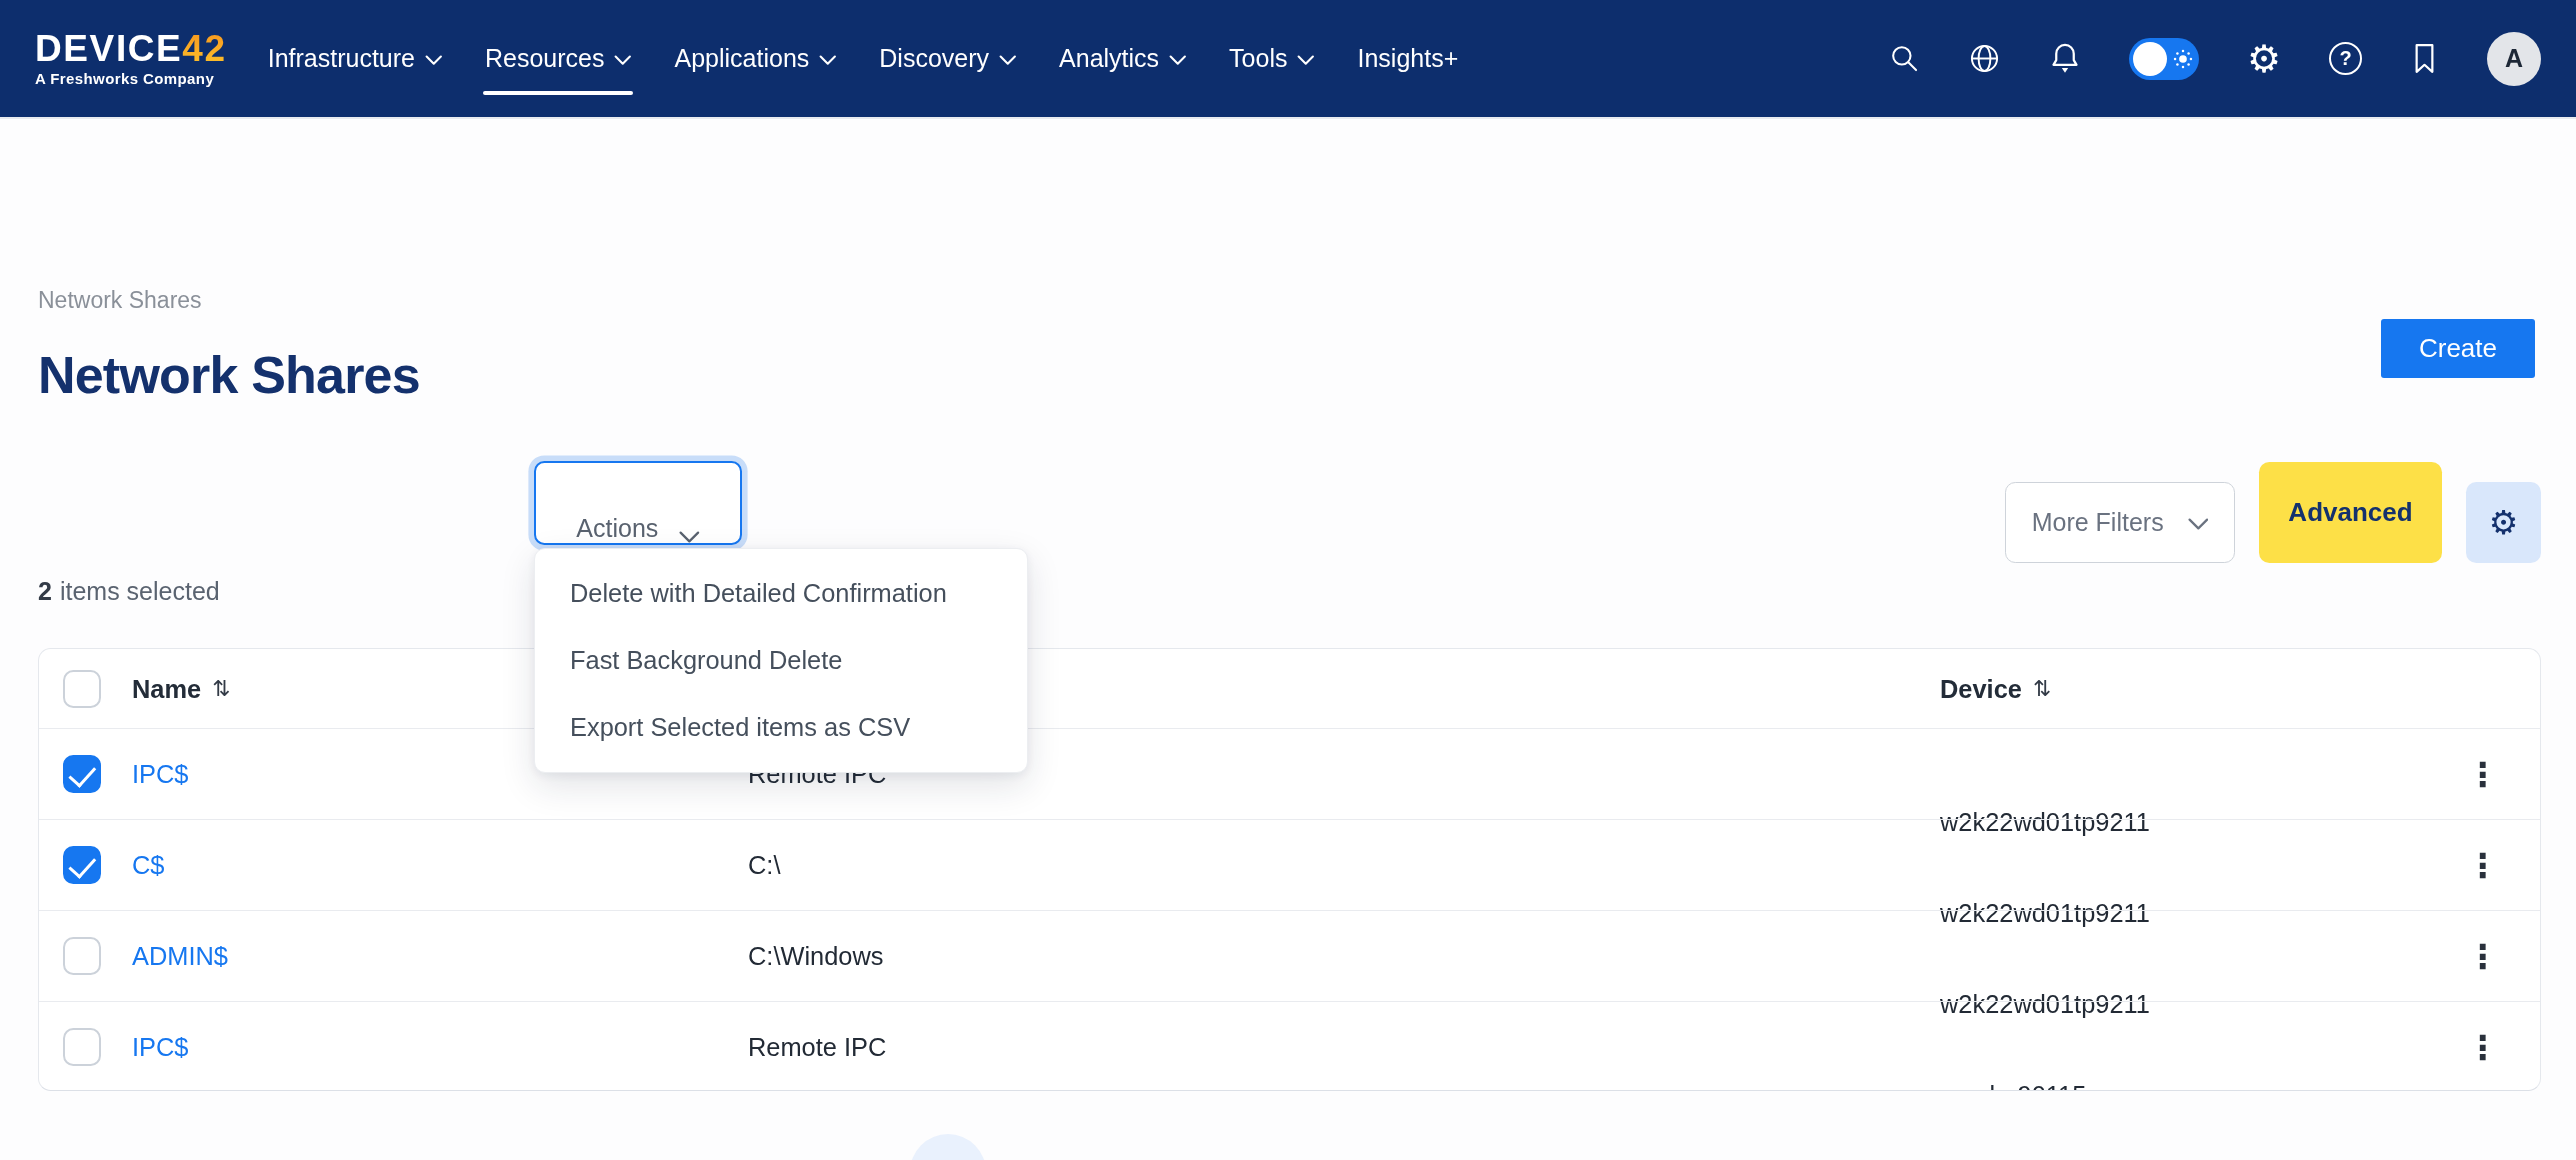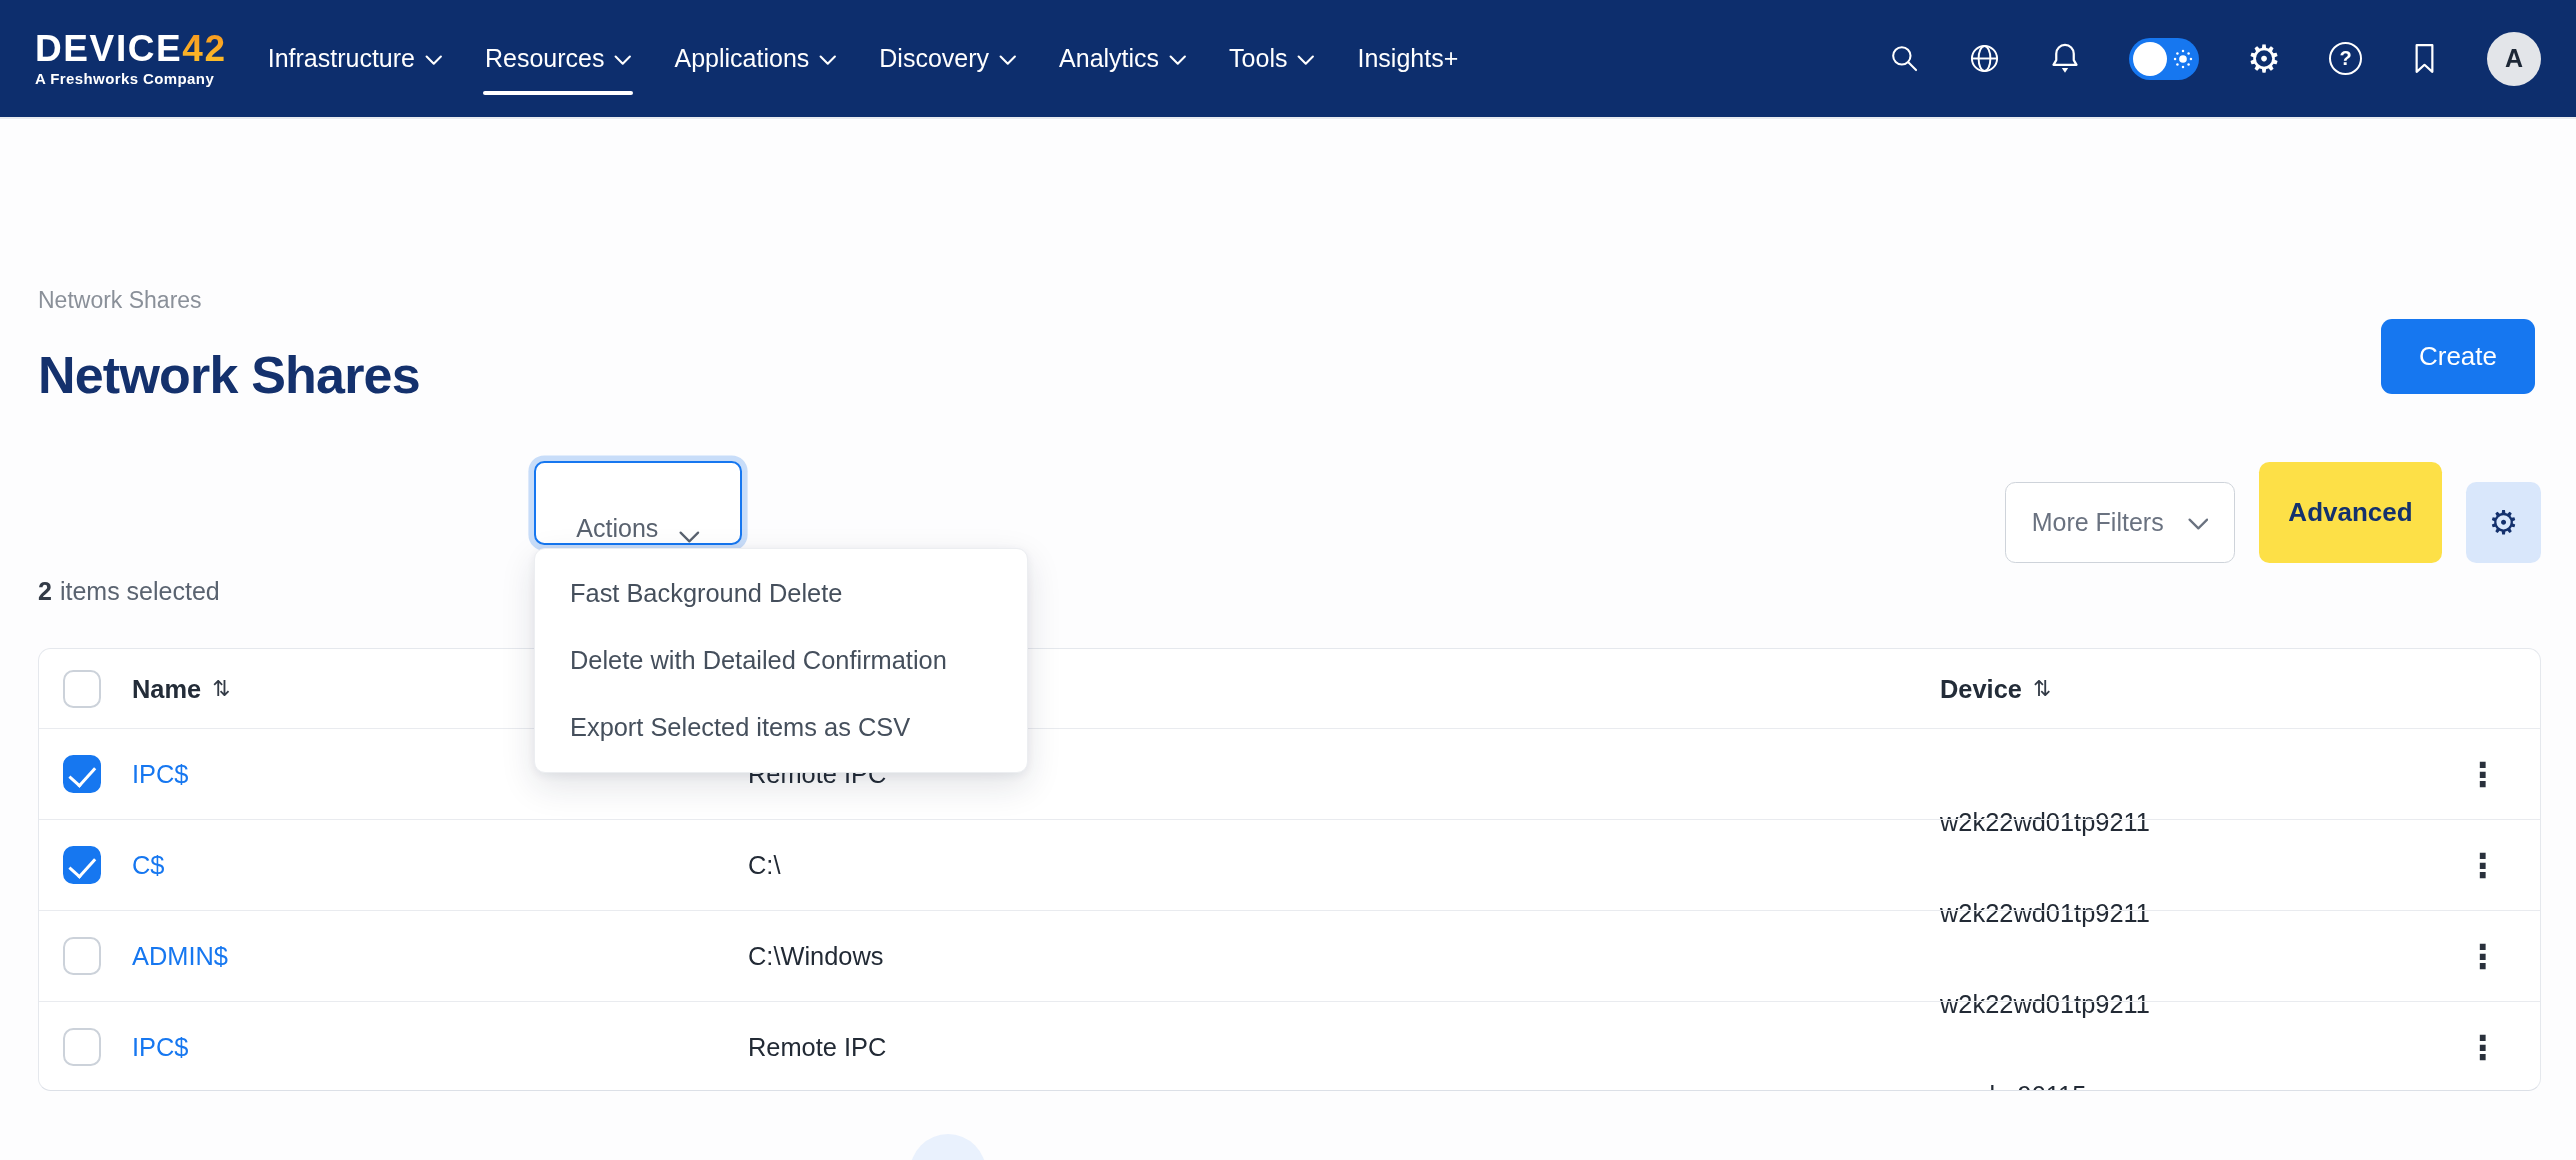--- a/index.html
+++ b/index.html
@@ -64,22 +64,22 @@
   .content { position:absolute; top:119px; left:0; right:0; bottom:0; background:#fdfdfe; }
 
   .breadcrumb {
     position:absolute; left:38px; top:168px; font-size:23px; color:#8a9099; cursor:pointer;
   }
   .page-title {
     position:absolute; left:38px; top:226px; font-size:52px; font-weight:800; color:#14316d;
     letter-spacing:-0.8px;
   }
   .create-btn {
-    position:absolute; right:41px; top:200px; height:75px; padding:0 38px;
-    background:#1677f0; color:#fff; border:none; border-radius:11px;
+    position:absolute; right:41px; top:200px; height:59px; padding:0 38px;
+    background:#1677f0; color:#fff; border:none; border-radius:3px;
     font-size:26px; font-weight:500; cursor:pointer; font-family:inherit;text-align:right;
   }
 
   
   .search-box {
     position:absolute; left:38px; top:343px; width:466px; height:81px;
     background:#fff; border:1.6px solid #d5d9df; border-radius:10.3px;
     display:flex; align-items:center; padding:0 20.7px; gap:16px;
   }
   .search-box input {
@@ -357,22 +357,22 @@
       <div class="trow">
         <span class="checkbox"></span>
         <a class="cell cell-name">IPC$</a>
         <span class="cell cell-path">Remote IPC</span>
         <span class="cell cell-device">oracle-90115</span>
         <span class="kebab">⋮</span>
       </div>
     </div>
 
     <div class="actions-menu">
+      <div class="menu-row">Delete with Detailed Confirmation</div>
       <div class="menu-row">Fast Background Delete</div>
-      <div class="menu-row">Delete with Detailed Confirmation</div>
       <div class="menu-row">Export Selected items as CSV</div>
     </div>
 
     <div class="pagination">
       <span class="pg disabled">«</span>
       <span class="pg disabled">‹</span>
       <span class="pg current">1</span>
       <span class="pg">2</span>
       <span class="pg">3</span>
       <span class="pg">4</span>

